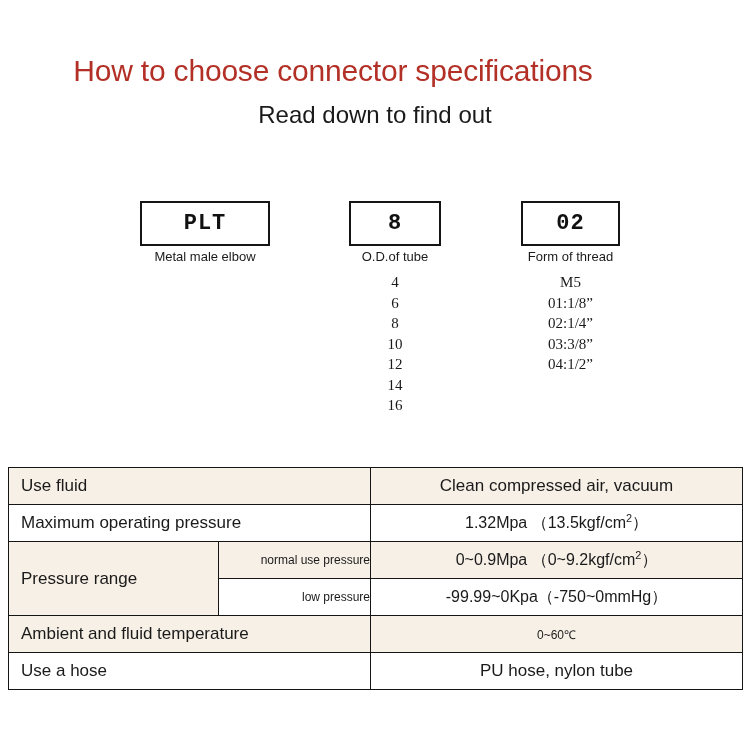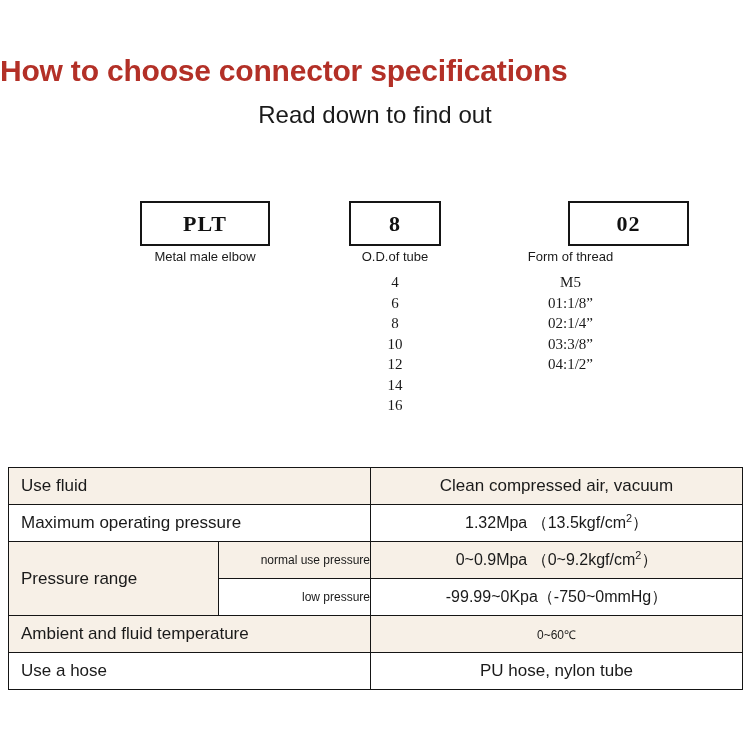--- a/index.html
+++ b/index.html
@@ -16,23 +16,23 @@
     color: #1a1a1a;
     -webkit-font-smoothing: antialiased;
   }
 
   
   .page-title {
     position: absolute;
     left: 0;
     top: 54px;
     width: 666px;
-    text-align: left;
+    text-align: center;
     font-size: 30px;
-    font-weight: bold;
+    font-weight: normal;
     letter-spacing: -0.2px;
     color: #b33027;
     white-space: nowrap;
   }
   .page-subtitle {
     position: absolute;
     left: 0;
     top: 101px;
     width: 750px;
     text-align: center;
@@ -59,21 +59,21 @@
     border: 2px solid #151515;
     background: #ffffff;
     height: 45px;
     display: flex;
     align-items: center;
     justify-content: center;
     font-size: 22px;
     font-weight: bold;
     letter-spacing: 1px;
     color: #111111;
-    font-family: Liberation Serif, serif;
+    font-family: Liberation Mono, monospace;
   }
   .code-caption {
     margin-top: 3px;
     text-align: center;
     font-size: 13px;
     color: #1a1a1a;
     white-space: nowrap;
     font-family: "Liberation Sans", sans-serif;
   }
   .code-options {
@@ -85,21 +85,21 @@
     color: #1a1a1a;
   }
   .code-options div { white-space: nowrap; }
 
   
   #col-series { left: 140px; width: 130px; }
   #col-series .code-box { width: 130px; }
   #col-tube   { left: 349px; width: 92px; }
   #col-tube .code-box { width: 92px; }
   #col-thread { left: 521px; width: 99px; }
-  #col-thread .code-box { width: 121px; margin-left: 47px; }
+  #col-thread .code-box { width: 99px; }
 
   
   .series-heading {
     position: absolute;
     left: 8px;
     top: 466px;
     font-size: 15px;
     font-weight: bold;
     color: #14532d;
     letter-spacing: 0.1px;

